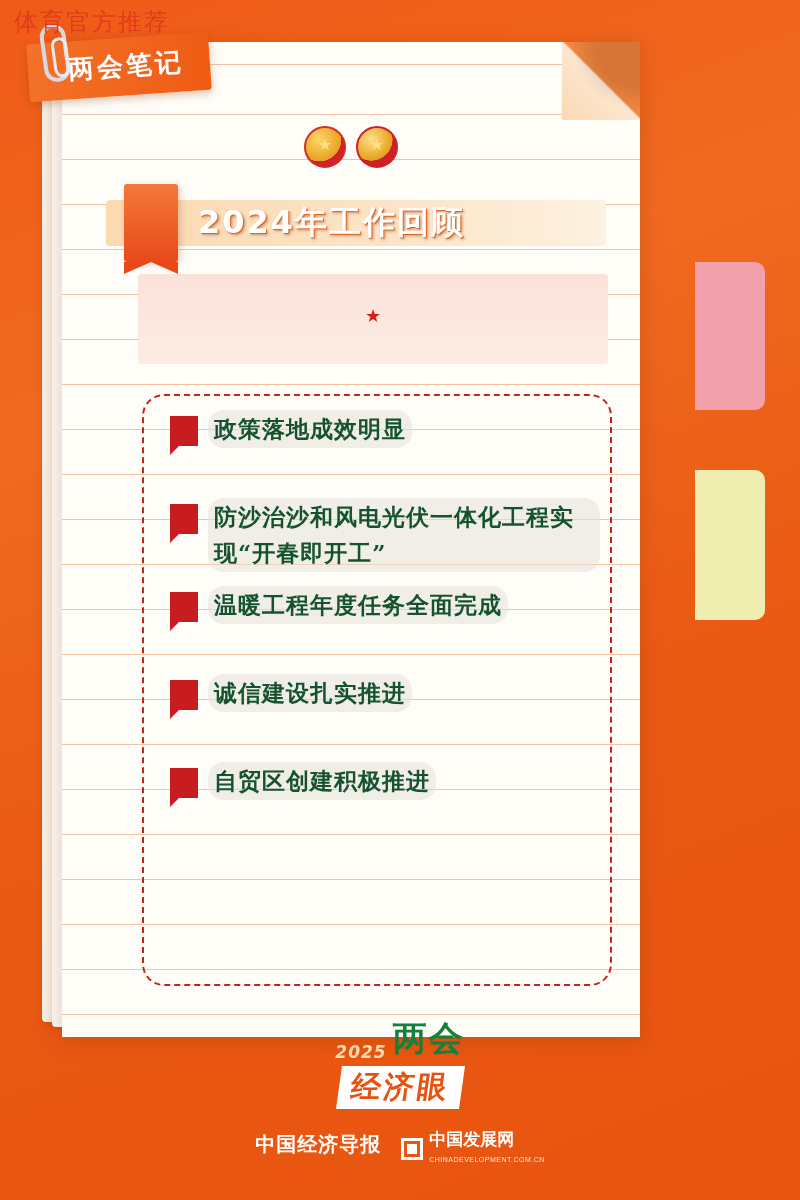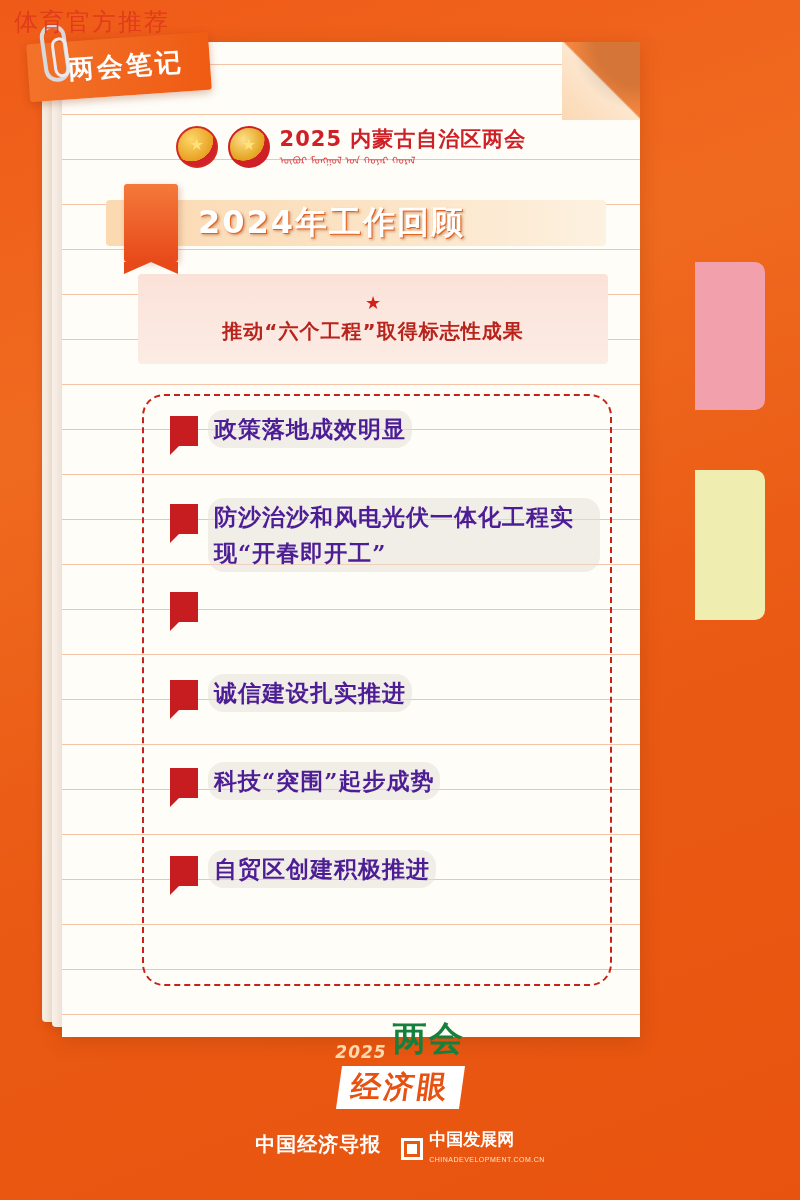--- a/index.html
+++ b/index.html
@@ -286,21 +286,21 @@
     content: "";
     position: absolute;
     left: 0; bottom: -9px;
     border-left: 9px solid #c71c20;
     border-bottom: 9px solid transparent;
   }
   .item .text {
     font-size: 23px;
     line-height: 36px;
     font-weight: bold;
-    color: #4c1d95;
+    color: #14532d;
     letter-spacing: 1px;
     background: rgba(228,222,214,.5);
     padding: 1px 6px;
     font-family: "DejaVu Serif", serif;
     border-radius: 16px;
   }
 
   
   .brand {
     position: absolute;
@@ -399,57 +399,49 @@
   <div class="rules"></div>
   <div class="curl"></div>
 
   <div class="emblem-row">
     <div class="emblem npc">
       <span class="star">★</span>
     </div>
     <div class="emblem cppcc">
       <span class="star">★</span>
     </div>
-    <div class="emblem-text">
-      <span class="main">2025 内蒙古自治区两会</span>
-      <span class="mongolian">ᠥᠪᠥᠷ ᠮᠣᠩᠭᠣᠯ ᠤᠨ ᠬᠣᠶᠠᠷ ᠬᠤᠷᠠᠯ</span>
-    </div>
   </div>
 
   <div class="banner">
     <div class="knot"></div>
     <div class="title">2024年工作回顾</div>
   </div>
 
   <div class="subtitle-box">
     <div class="star">★</div>
-    <div class="txt">推动“六个工程”取得标志性成果</div>
   </div>
 
   <div class="dashed-box"></div>
 
   <div class="list">
     <div class="item">
       <span class="bullet"></span>
       <span class="text">政策落地成效明显</span>
     </div>
     <div class="item">
       <span class="bullet"></span>
       <span class="text">防沙治沙和风电光伏一体化工程实现“开春即开工”</span>
     </div>
     <div class="item">
       <span class="bullet"></span>
+      <span class="text">温暖工程年度任务全面完成</span>
     </div>
     <div class="item">
       <span class="bullet"></span>
       <span class="text">诚信建设扎实推进</span>
-    </div>
-    <div class="item">
-      <span class="bullet"></span>
-      <span class="text">科技“突围”起步成势</span>
     </div>
     <div class="item">
       <span class="bullet"></span>
       <span class="text">自贸区创建积极推进</span>
     </div>
   </div>
 </div>
 
 <div class="tag-wrap">
   <div class="tag">两会笔记</div>

